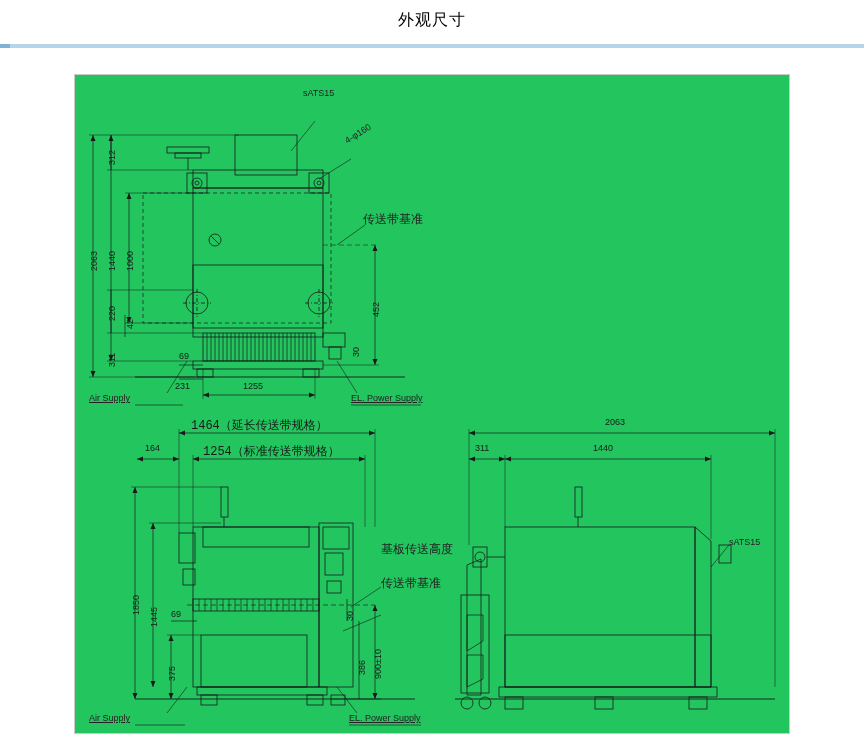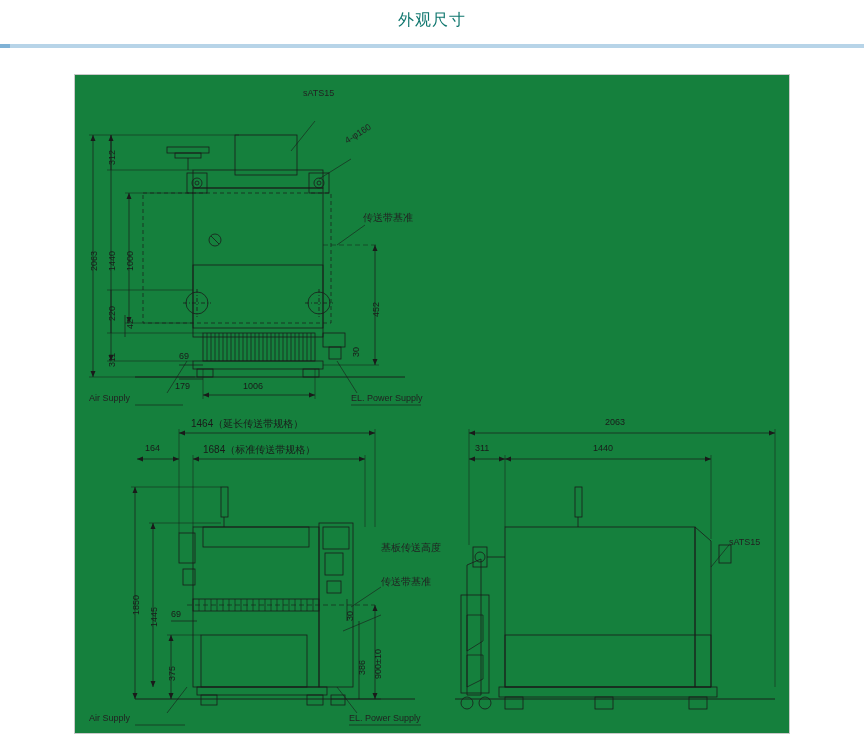--- a/index.html
+++ b/index.html
@@ -13,50 +13,50 @@
     position: relative;
     width: 864px; height: 750px;
     overflow: hidden;
     background: #fff;
   }
   .page-title {
     position: absolute;
     top: 10px; left: 0; width: 864px;
     text-align: center;
     font-size: 16px;
-    color: #0f766e;
+    color: #000000;
     letter-spacing: 1px;
   }
   .title-rule {
     position: absolute;
     top: 44px; left: 0; width: 864px; height: 4px;
     background: #b7d4e8;
   }
   .title-rule .cap {
     position: absolute; left: 0; top: 0; width: 10px; height: 4px;
     background: #7fb2d6;
   }
   .figure-frame {
     position: absolute;
     left: 74px; top: 74px;
     width: 716px; height: 660px;
     border: 1px solid #c9c9c9;
-    background: #15803d;
+    background: #22c55e;
   }
   svg.draw { position: absolute; left: 0; top: 0; }
   .lbl {
     position: absolute;
     font-family: "Liberation Sans", sans-serif;
     font-size: 9px;
     color: #222;
     white-space: nowrap;
   }
-  .lbl.cn { font-size: 10px; }
+  .lbl.cn { font-size: 12px; font-family: Liberation Mono, monospace; }
   .lbl.rot { transform-origin: 0 0; }
-  .lbl.ul { }
+  .lbl.ul { text-decoration: underline; }
   .dimtxt { font-size: 9px; color: #1a1a1a; }
 </style>
 </head>
 <body>
 
 <div class="page">
 
   <div class="page-title">外观尺寸</div>
   <div class="title-rule">
     <div class="cap"></div>
@@ -332,26 +332,26 @@
 
     <div class="lbl dimtxt rot" style="left:14px; top:196px; transform:rotate(-90deg);">2063</div>
     <div class="lbl dimtxt rot" style="left:32px; top:196px; transform:rotate(-90deg);">1440</div>
     <div class="lbl dimtxt rot" style="left:50px; top:196px; transform:rotate(-90deg);">1000</div>
     <div class="lbl dimtxt rot" style="left:32px; top:90px; transform:rotate(-90deg);">312</div>
     <div class="lbl dimtxt rot" style="left:32px; top:292px; transform:rotate(-90deg);">311</div>
     <div class="lbl dimtxt rot" style="left:32px; top:246px; transform:rotate(-90deg);">220</div>
     <div class="lbl dimtxt rot" style="left:50px; top:254px; transform:rotate(-90deg);">42</div>
     <div class="lbl dimtxt rot" style="left:296px; top:242px; transform:rotate(-90deg);">452</div>
     <div class="lbl dimtxt" style="left:104px; top:276px;">69</div>
-    <div class="lbl dimtxt" style="left:100px; top:306px;">179</div>
-    <div class="lbl dimtxt" style="left:168px; top:306px;">1006</div>
+    <div class="lbl dimtxt" style="left:100px; top:306px;">231</div>
+    <div class="lbl dimtxt" style="left:168px; top:306px;">1255</div>
     <div class="lbl dimtxt rot" style="left:276px; top:282px; transform:rotate(-90deg);">30</div>
 
     <div class="lbl dimtxt cn" style="left:116px; top:342px;text-align:right;">1464（延长传送带规格）</div>
-    <div class="lbl dimtxt cn" style="left:128px; top:368px;">1684（标准传送带规格）</div>
+    <div class="lbl dimtxt cn" style="left:128px; top:368px;">1254（标准传送带规格）</div>
     <div class="lbl dimtxt" style="left:70px; top:368px;">164</div>
     <div class="lbl dimtxt rot" style="left:56px; top:540px; transform:rotate(-90deg);">1850</div>
     <div class="lbl dimtxt rot" style="left:74px; top:552px; transform:rotate(-90deg);">1445</div>
     <div class="lbl dimtxt rot" style="left:92px; top:606px; transform:rotate(-90deg);">375</div>
     <div class="lbl dimtxt" style="left:96px; top:534px;">69</div>
     <div class="lbl dimtxt rot" style="left:270px; top:546px; transform:rotate(-90deg);">30</div>
     <div class="lbl dimtxt rot" style="left:282px; top:600px; transform:rotate(-90deg);">386</div>
     <div class="lbl dimtxt rot" style="left:298px; top:604px; transform:rotate(-90deg);">900±10</div>
 
     <div class="lbl cn" style="left:306px; top:466px;">基板传送高度</div>

